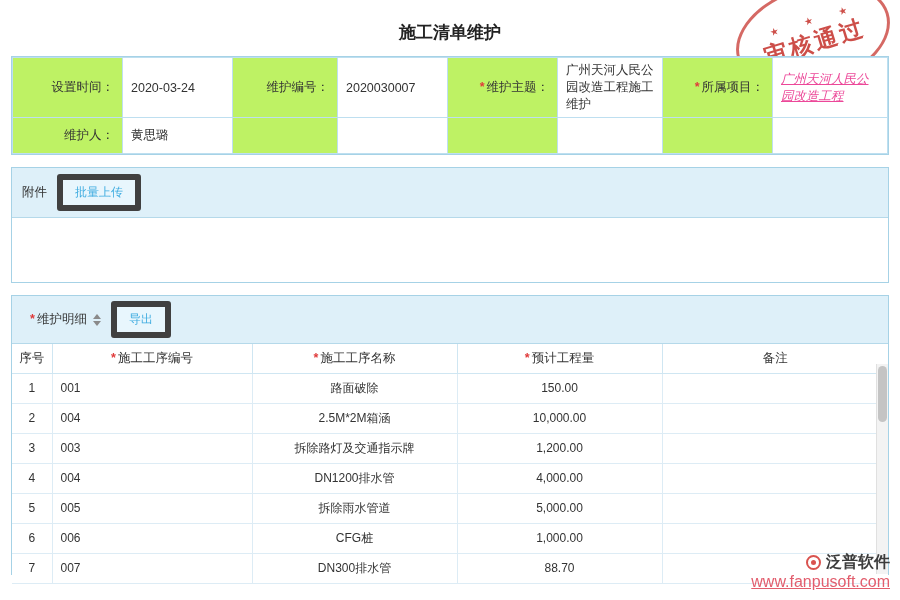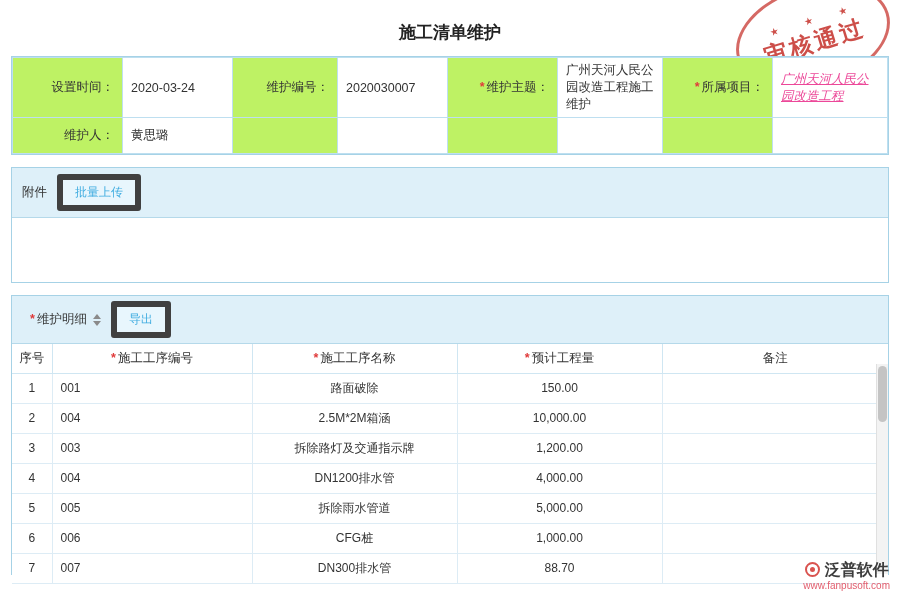--- a/index.html
+++ b/index.html
@@ -149,37 +149,37 @@
   .stamp .stars { font-size: 10px; letter-spacing: 12px; text-indent: 12px; }
   .stamp .stamp-text { font-size: 23px; font-weight: bold; letter-spacing: 3px; }
 
   
   .watermark {
     position: absolute;
     right: 10px; bottom: 8px;
     text-align: right;
     line-height: 1.25;
   }
-  .wm-row { display: flex; align-items: center; justify-content: center; gap: 5px; }
+  .wm-row { display: flex; align-items: center; justify-content: flex-end; gap: 5px; }
   .wm-logo {
     width: 15px; height: 15px;
     border: 2px solid #d9534f;
     border-radius: 50%;
     position: relative;
     display: inline-block;
   }
   .wm-logo::after {
     content: "";
     position: absolute; left: 3px; top: 3px;
     width: 5px; height: 5px;
     background: #d9534f;
     border-radius: 50%;
   }
   .wm-brand { font-size: 16px; font-weight: bold; color: #3c3c3c; font-family: "Liberation Serif", "DejaVu Serif", serif; }
-  .wm-url { font-size: 10px; color: #e25d6d; }
+  .wm-url { font-size: 16px; color: #e25d6d; text-decoration: underline; }
 </style>
 </head>
 <body>
 
 <div class="page-title">施工清单维护</div>
 
 <div class="stamp">
   <div class="stars">★ ★ ★</div>
   <div class="stamp-text">审核通过</div>
 </div>

